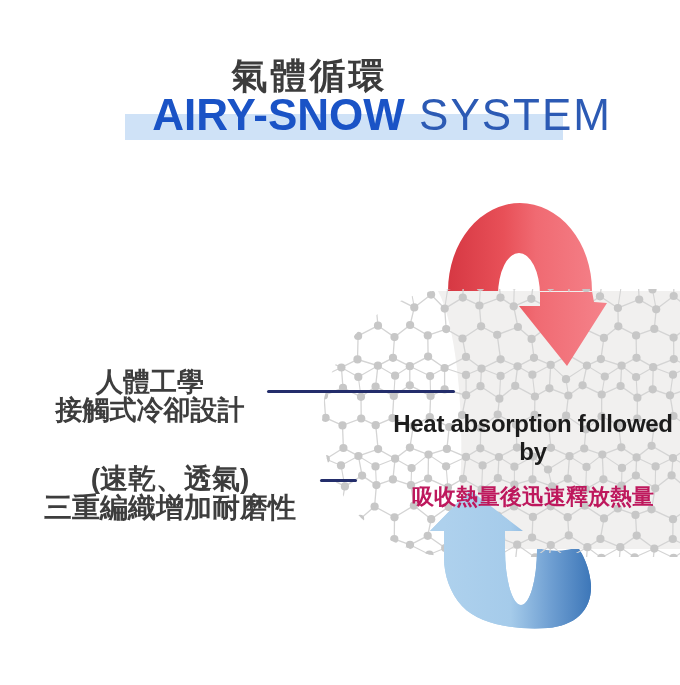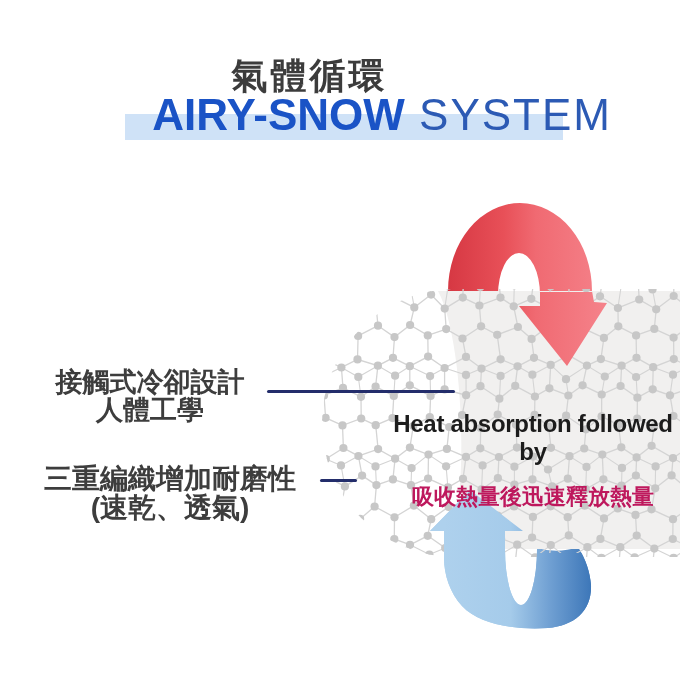--- a/index.html
+++ b/index.html
@@ -422,26 +422,26 @@
 
   <use href="#redArrow" clip-path="url(#redFrontClip)"></use>
   <use href="#blueArrow" clip-path="url(#blueFrontClip)"></use>
 </svg>
 
 <div class="abs title-zh">氣體循環</div>
 <div class="abs title-highlight"></div>
 <div class="abs title-en"><span class="brand-bold">AIRY-SNOW</span><span class="brand-light"> SYSTEM</span></div>
 
 <div class="abs callout co-ergonomic">
+  <div>人體工學</div>
   <div>接觸式冷卻設計</div>
-  <div>人體工學</div>
 </div>
 <div class="abs callout co-weave">
+  <div>(速乾、透氣)</div>
   <div>三重編織增加耐磨性</div>
-  <div>(速乾、透氣)</div>
 </div>
 
 <div class="abs connector connector-1"></div>
 <div class="abs connector connector-2"></div>
 
 <div class="abs co-heat">
   <div class="heat-en">Heat absorption followed by</div>
   <div class="heat-zh">吸收熱量後迅速釋放熱量</div>
 </div>
 

